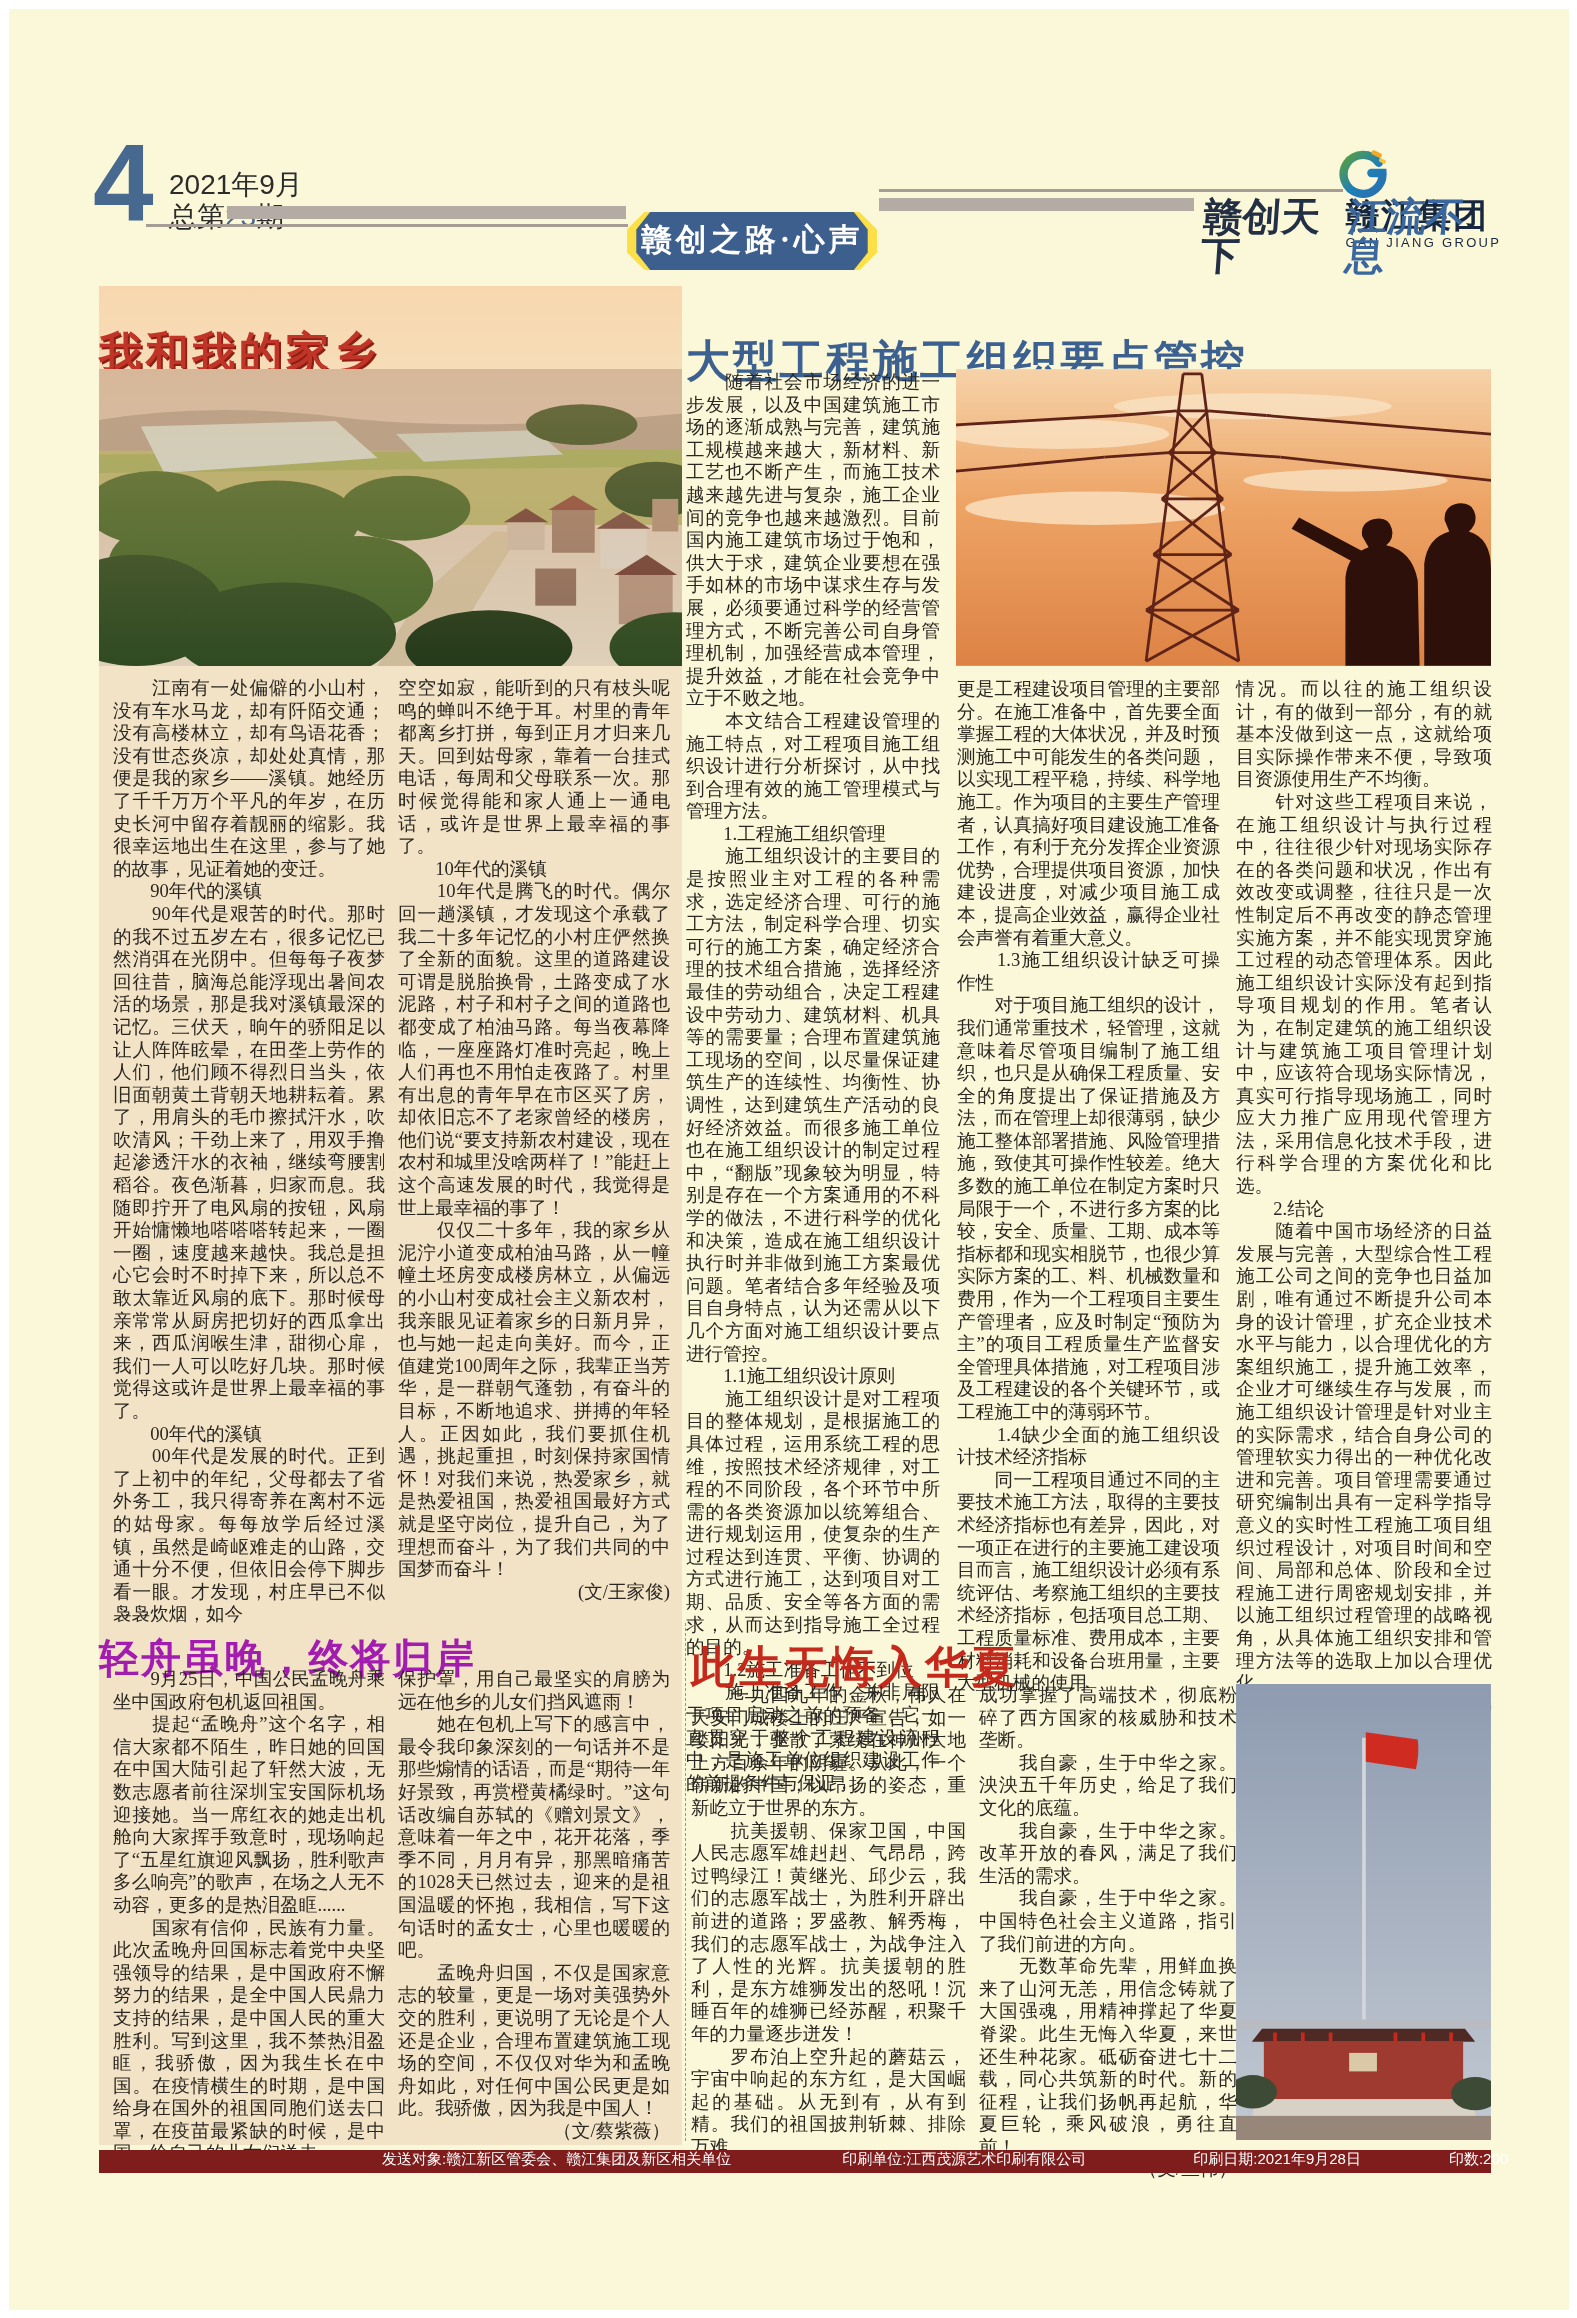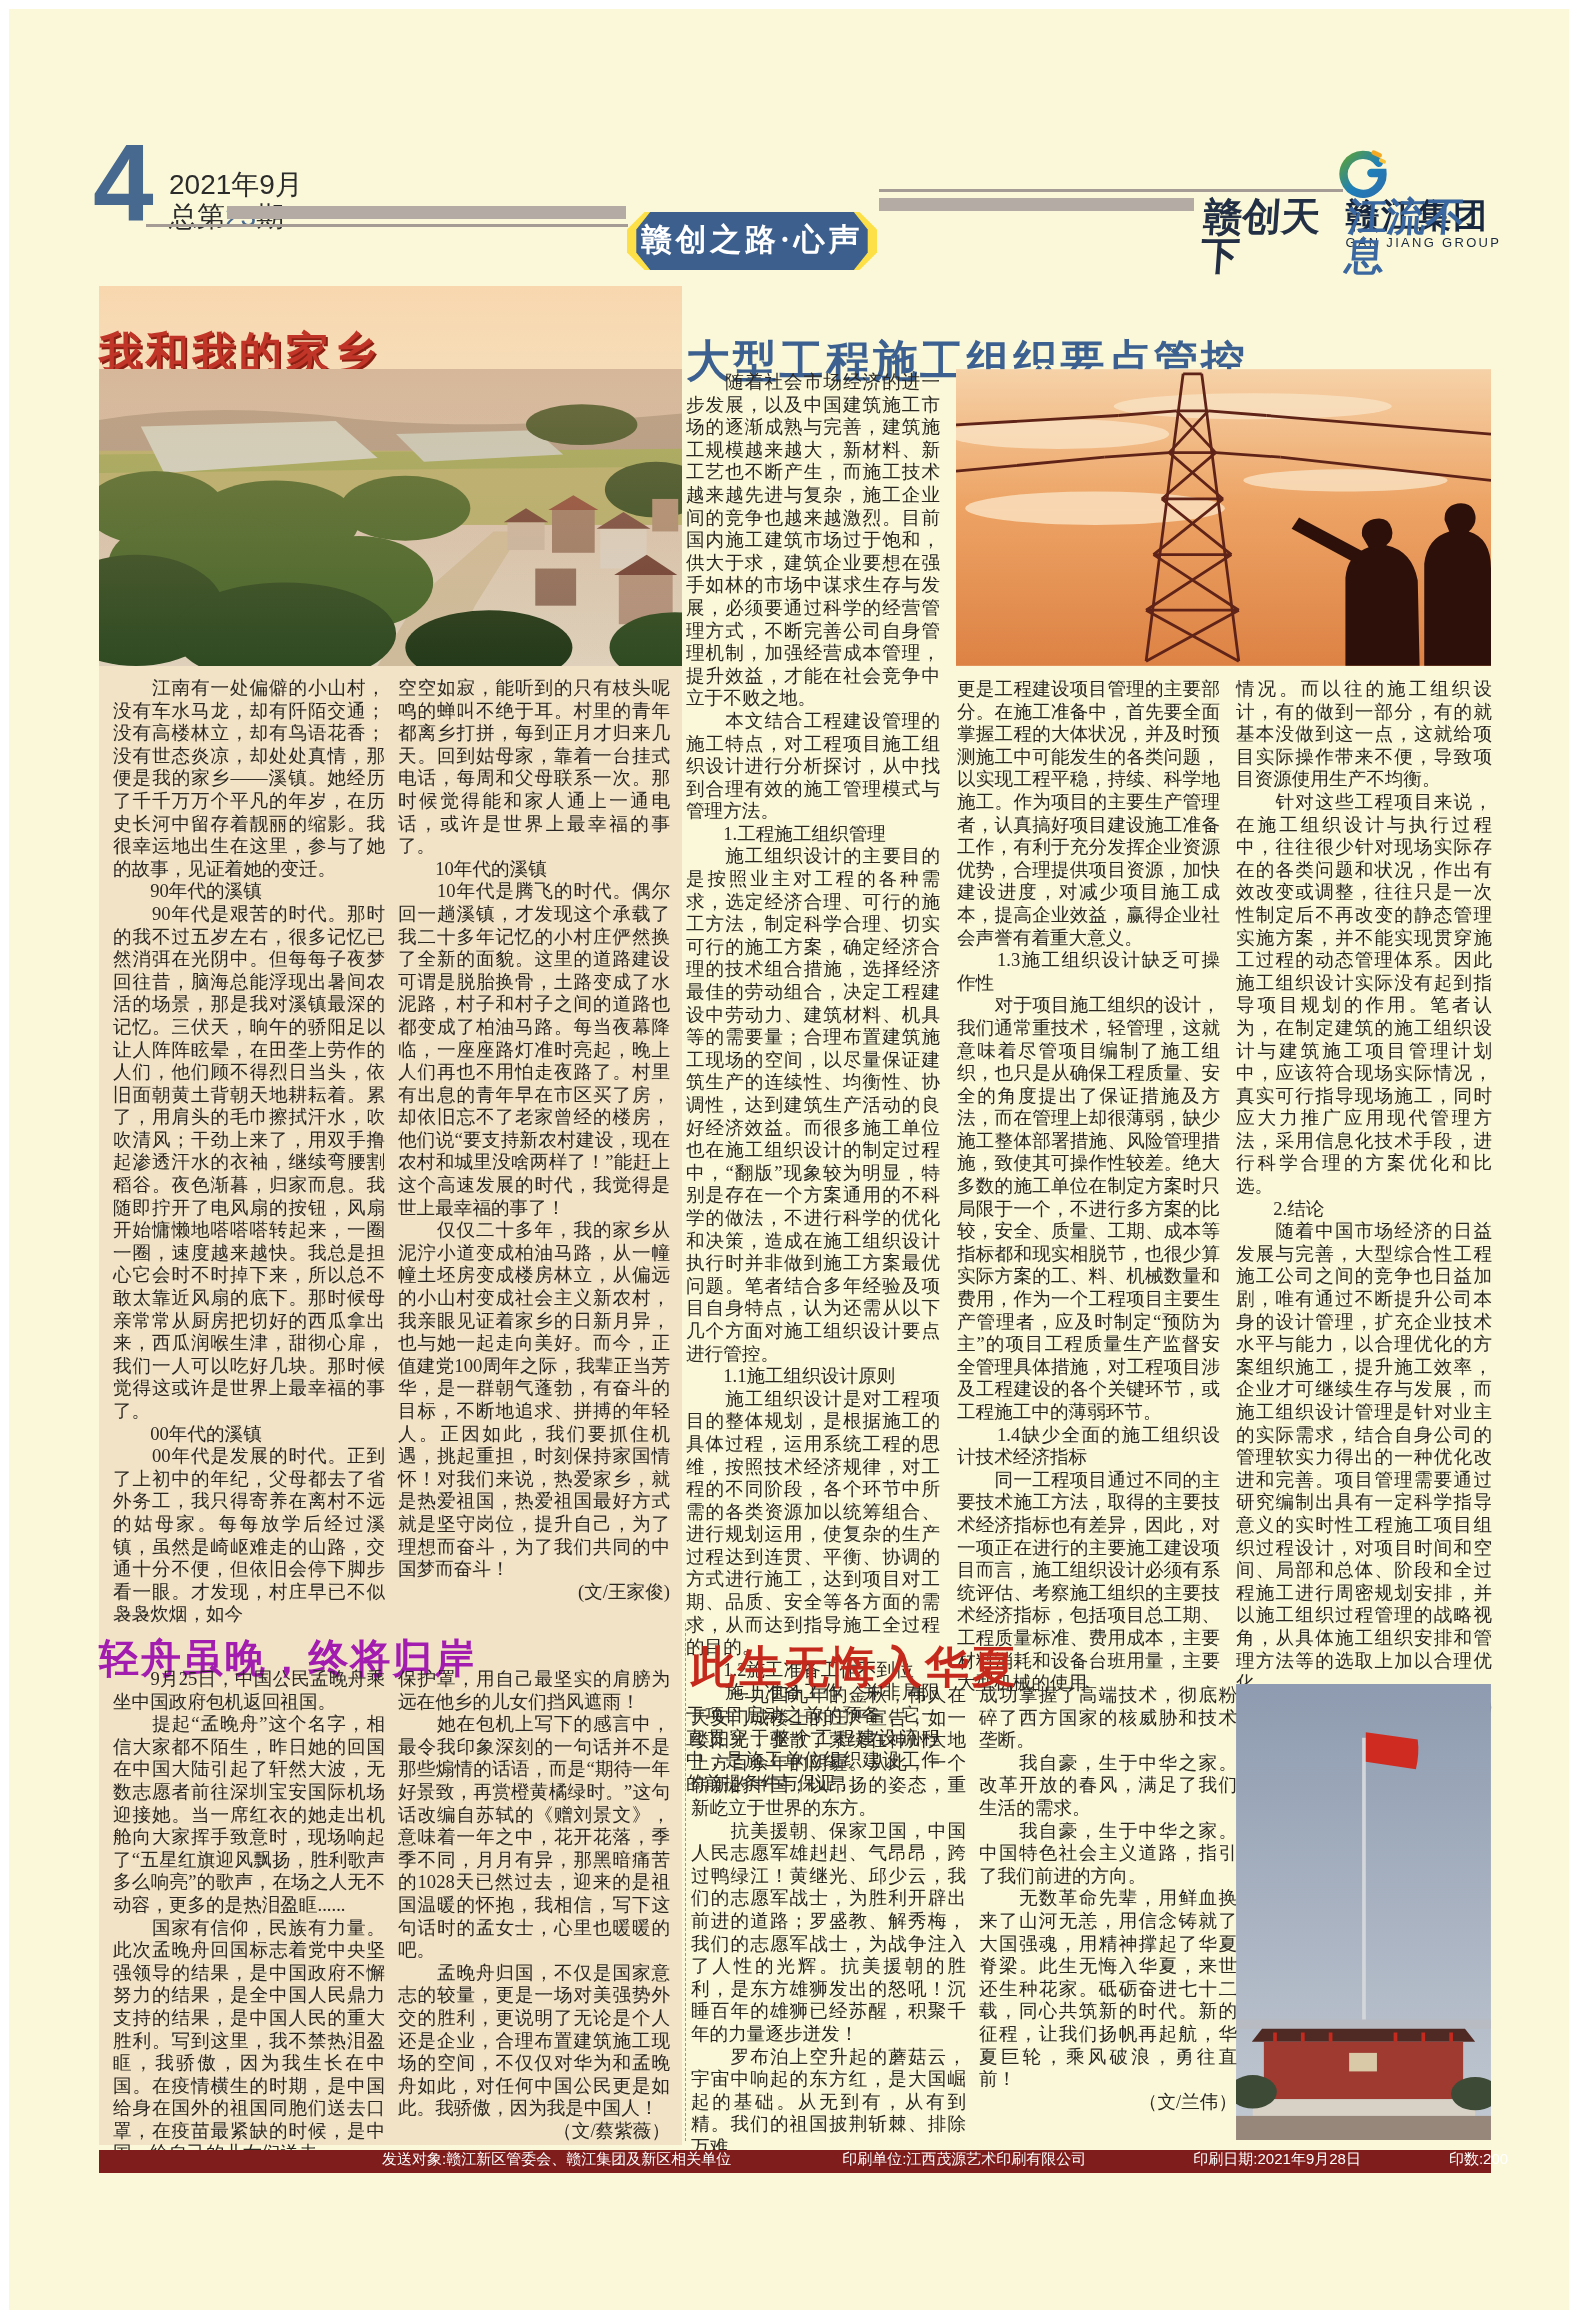--- a/index.html
+++ b/index.html
@@ -283,20 +283,21 @@
 <div class="abs col" style="left:691px;top:1684px;width:275px;">
   <div>
       <p>　　一九四九年的金秋，伟人在天安门城楼上的庄严宣告，如一缕阳光，驱散了萦绕在神州大地上方百余年的阴霾。从此，一个崭新的中国，以昂扬的姿态，重新屹立于世界的东方。</p>
       <p>　　抗美援朝、保家卫国，中国人民志愿军雄赳赳、气昂昂，跨过鸭绿江！黄继光、邱少云，我们的志愿军战士，为胜利开辟出前进的道路；罗盛教、解秀梅，我们的志愿军战士，为战争注入了人性的光辉。抗美援朝的胜利，是东方雄狮发出的怒吼！沉睡百年的雄狮已经苏醒，积聚千年的力量逐步迸发！</p>
       <p>　　罗布泊上空升起的蘑菇云，宇宙中响起的东方红，是大国崛起的基础。从无到有，从有到精。我们的祖国披荆斩棘、排除万难，</p>
     </div>
 </div>
 <div class="abs col" style="left:979px;top:1684px;width:258px;">
   <div>
       <p>成功掌握了高端技术，彻底粉碎了西方国家的核威胁和技术垄断。</p>
+      <p>　　我自豪，生于中华之家。泱泱五千年历史，给足了我们文化的底蕴。</p>
       <p>　　我自豪，生于中华之家。改革开放的春风，满足了我们生活的需求。</p>
       <p>　　我自豪，生于中华之家。中国特色社会主义道路，指引了我们前进的方向。</p>
       <p>　　无数革命先辈，用鲜血换来了山河无恙，用信念铸就了大国强魂，用精神撑起了华夏脊梁。此生无悔入华夏，来世还生种花家。砥砺奋进七十二载，同心共筑新的时代。新的征程，让我们扬帆再起航，华夏巨轮，乘风破浪，勇往直前！</p>
     </div>
   <p class="byline">（文/兰伟）</p>
 </div>
 
 <div class="abs footer-bar">
   <span class="f1">发送对象:赣江新区管委会、赣江集团及新区相关单位</span>
   <span class="f2">印刷单位:江西茂源艺术印刷有限公司</span>

